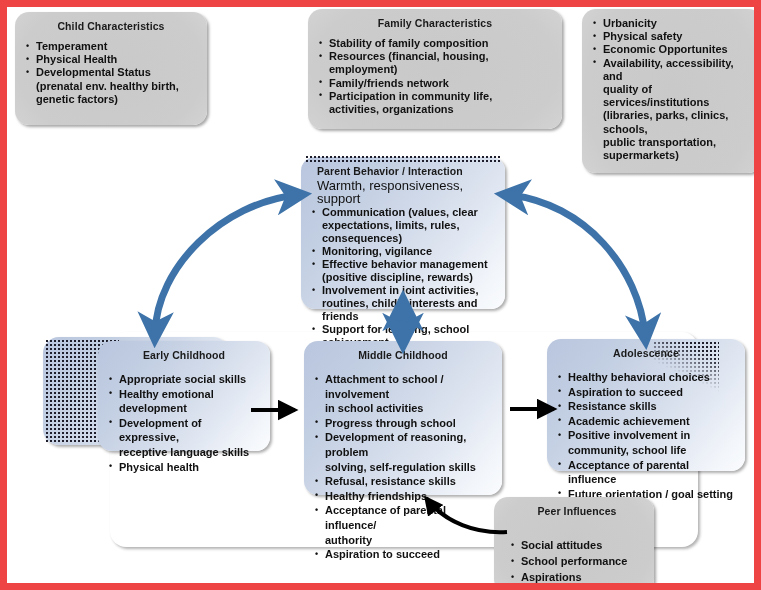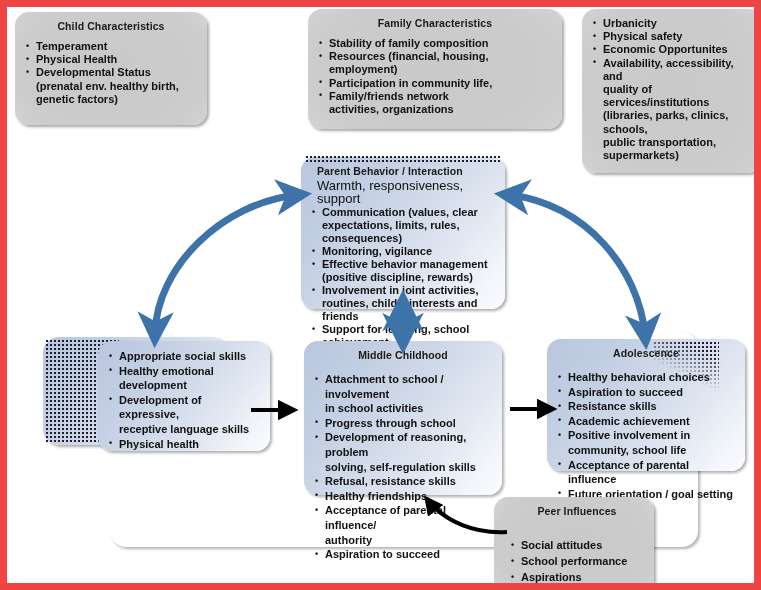--- a/index.html
+++ b/index.html
@@ -140,22 +140,22 @@
       <li class="cont">genetic factors)</li>
     </ul>
   </div>
 
   <div class="box grey" id="boxFamily">
     <div class="title">Family Characteristics</div>
     <ul>
       <li>Stability of family composition</li>
       <li>Resources (financial, housing,</li>
       <li class="cont">employment)</li>
+      <li>Family/friends network</li>
       <li>Participation in community life,</li>
-      <li>Family/friends network</li>
       <li class="cont">activities, organizations</li>
     </ul>
   </div>
 
   <div class="box grey" id="boxCommunity">
     <ul>
       <li>Urbanicity</li>
       <li>Physical safety</li>
       <li>Economic Opportunites</li>
       <li>Availability, accessibility, and</li>
@@ -181,20 +181,21 @@
       <li>Support for learning, school</li>
       <li class="cont">achievement</li>
     </ul>
   </div>
   <div class="dots" id="dotsParent"></div>
 
   <div class="box blue" id="boxEarlyBack"></div>
   <div class="dots" id="dotsEarlyL"></div>
 
   <div class="box blue" id="boxEarly">
+    <div class="title">Early Childhood</div>
     <ul>
       <li>Appropriate social skills</li>
       <li>Healthy emotional development</li>
       <li>Development of expressive,</li>
       <li class="cont">receptive language skills</li>
       <li>Physical health</li>
     </ul>
   </div>
 
   <div class="box blue" id="boxMiddle">

